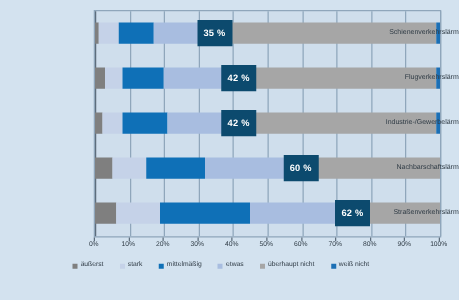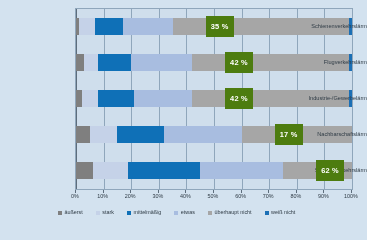--- a/index.html
+++ b/index.html
@@ -64,31 +64,30 @@
     color:#2f3b45;
     line-height:1;
     white-space:nowrap;
   }
 
   
   .callout{
     position:absolute;
     height:21px;
     min-width:28px;
-    background:#4d7c0f;
+    background:#0c4a6e;
     color:#ffffff;
     font-size:7.4px;
     font-weight:bold;
     display:flex;
     align-items:center;
     justify-content:center;
     letter-spacing:.2px;
     box-sizing:border-box;
     padding:0 4px;
-    margin-left:48px;
   }
 
   
   .xaxis{
     position:absolute;
     left:75px;
     top:190px;
     width:278px;
     height:12px;
   }
@@ -198,21 +197,21 @@
       <div class="cat-label" style="top: 23.5px;">Schienenverkehrslärm</div>
       <div class="cat-label" style="top: 59.5px;">Flugverkehrslärm</div>
       <div class="cat-label" style="top: 95.5px;">Industrie-/Gewerbelärm</div>
       <div class="cat-label" style="top: 131.5px;">Nachbarschaftslärm</div>
       <div class="cat-label" style="top: 167.5px;">Straßenverkehrslärm</div>
     </div>
   <div id="callouts">
       <div class="callout" style="left: 157.6px; top: 16px;">35 %</div>
       <div class="callout" style="left: 176.92px; top: 52px;">42 %</div>
       <div class="callout" style="left: 176.92px; top: 88px;">42 %</div>
-      <div class="callout" style="left: 226.6px; top: 124px;">17 %</div>
+      <div class="callout" style="left: 226.6px; top: 124px;">60 %</div>
       <div class="callout" style="left: 268px; top: 160px;">62 %</div>
     </div>
 
   <div class="xaxis" id="xaxis">
       <div class="xtick" style="left: 0px;"></div>
       <div class="xlabel" style="left: 0px;">0%</div>
       <div class="xtick" style="left: 27.6px;"></div>
       <div class="xlabel" style="left: 27.6px;">10%</div>
       <div class="xtick" style="left: 55.2px;"></div>
       <div class="xlabel" style="left: 55.2px;">20%</div>

